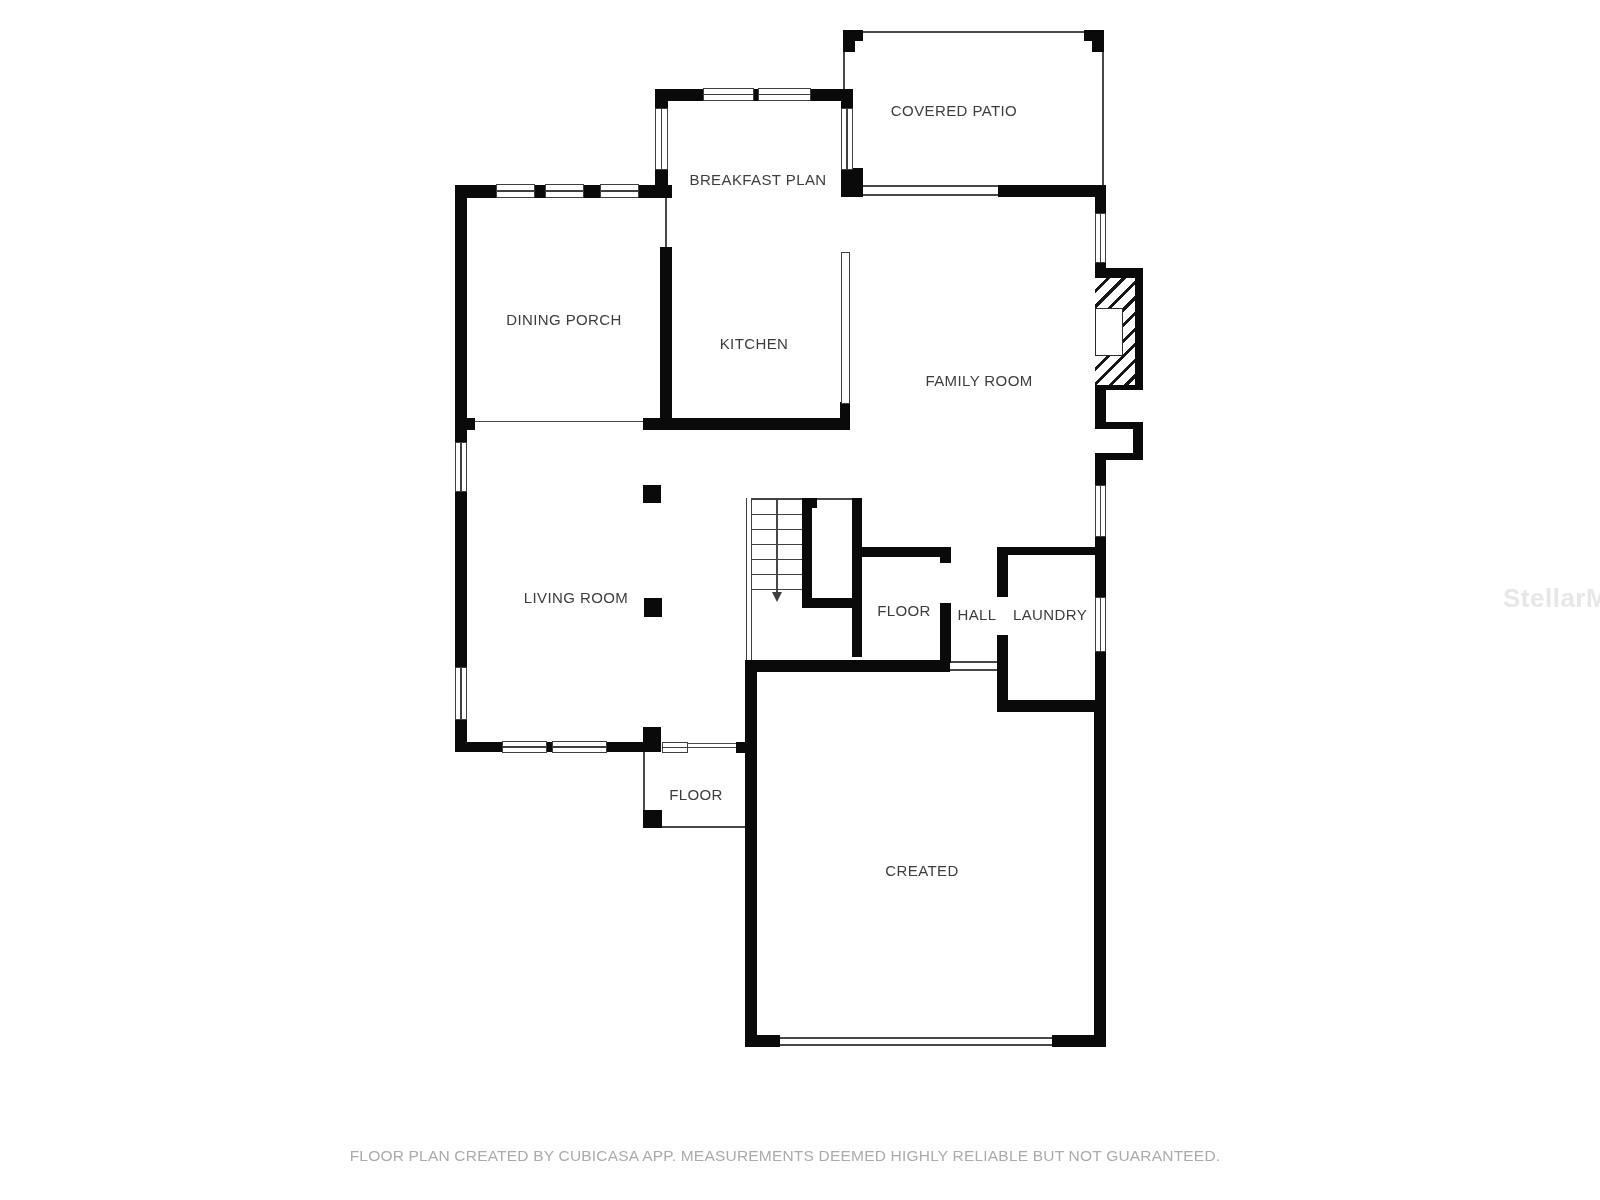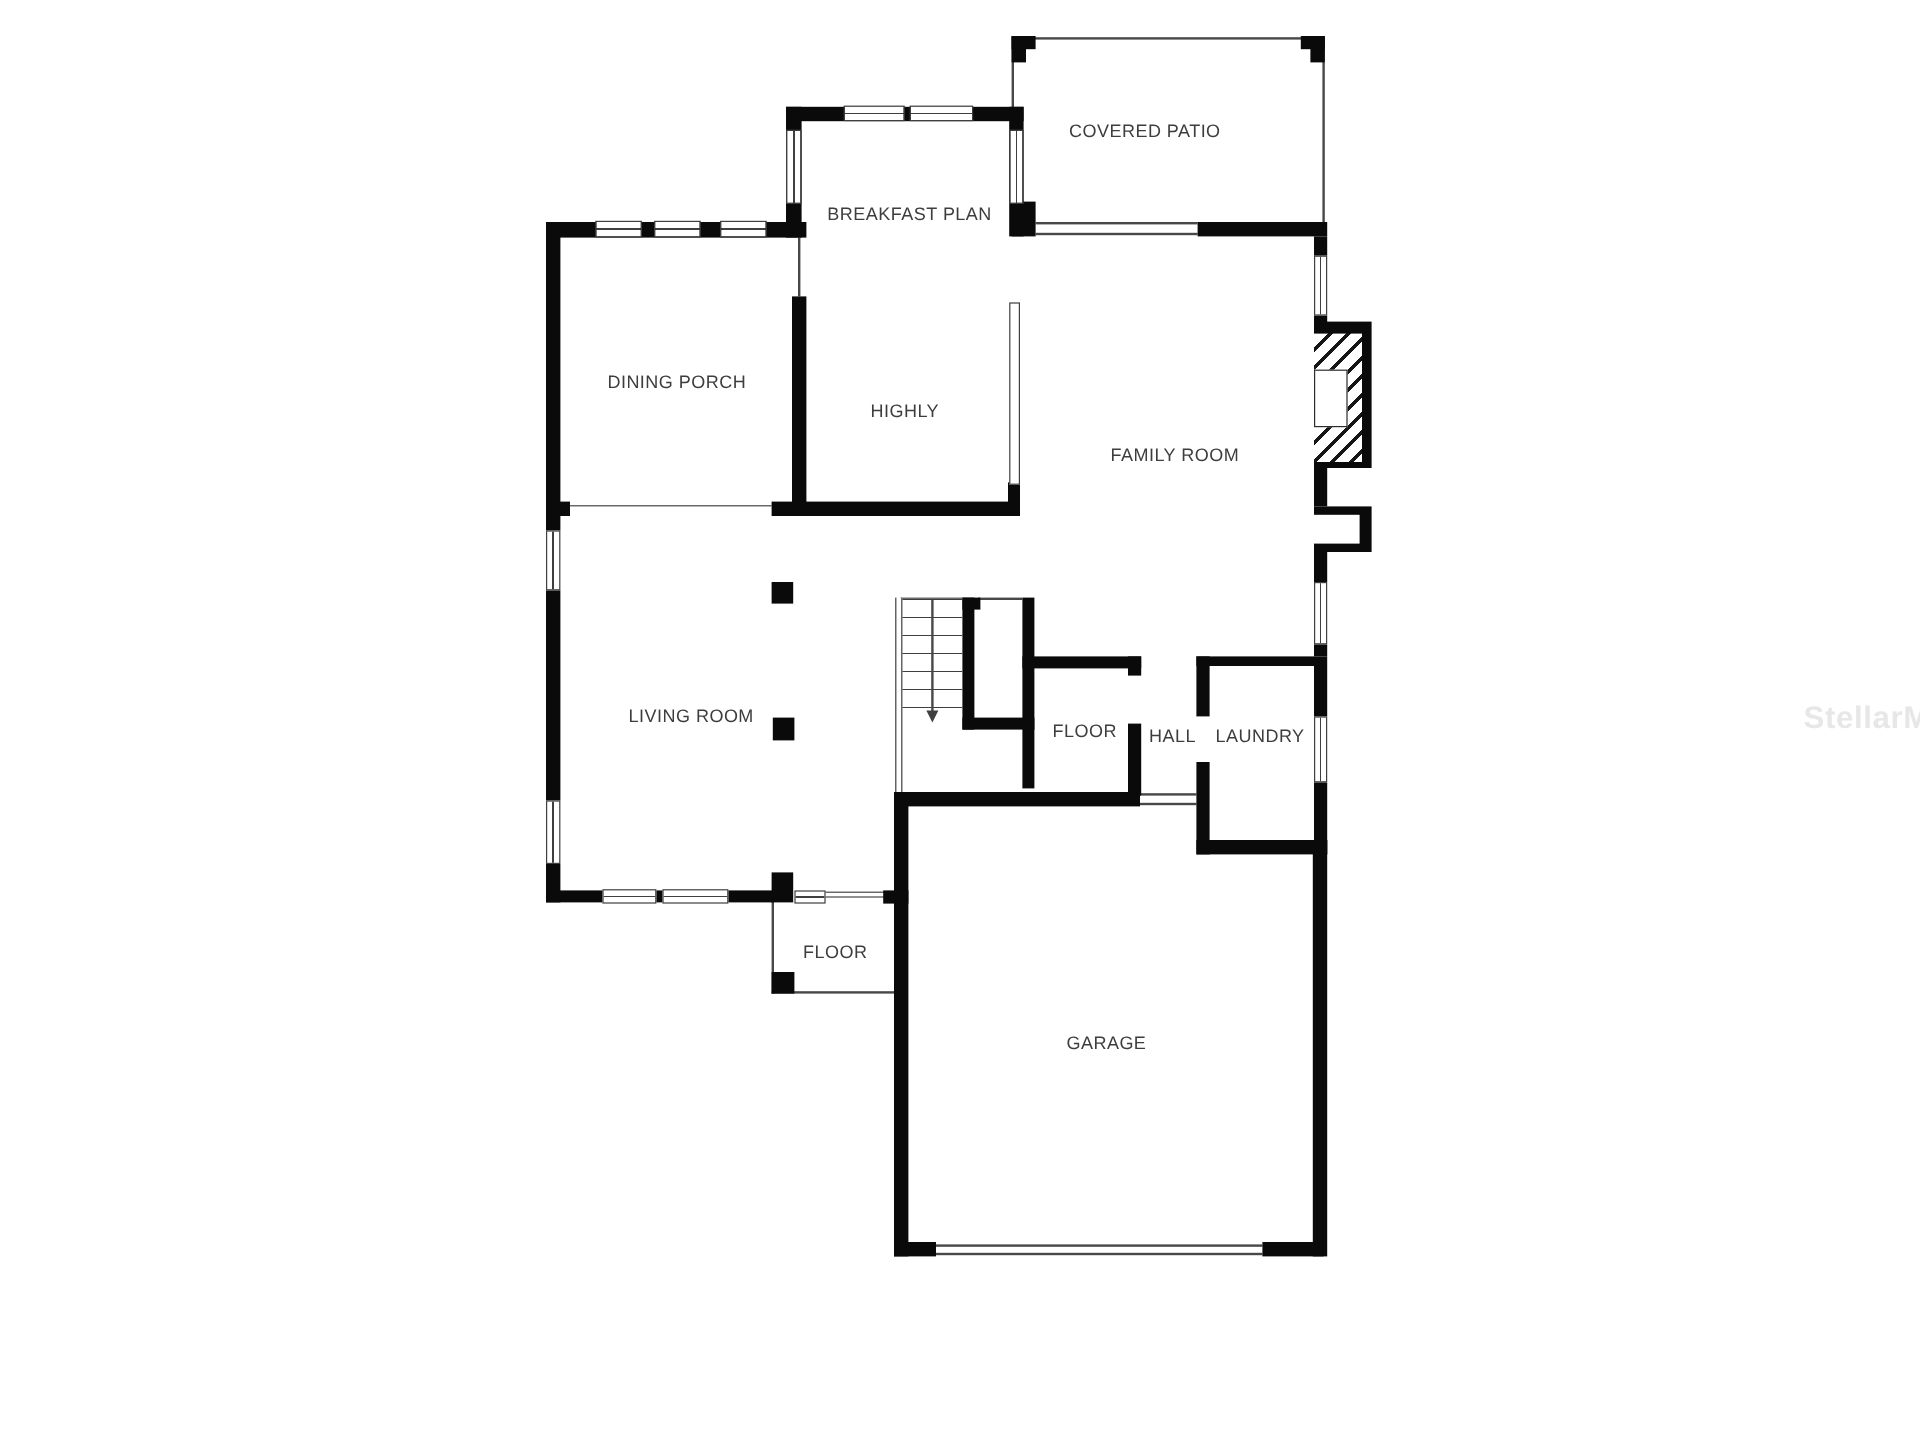--- a/index.html
+++ b/index.html
@@ -132,24 +132,25 @@
   <div class="wv" style="left:1095px;top:597px;width:11px;height:55px"></div>
   <div class="wv" style="left:455px;top:442px;width:12px;height:50px"></div>
   <div class="wv" style="left:455px;top:667px;width:12px;height:53px"></div>
   <div class="wh" style="left:502px;top:741px;width:45px;height:12px"></div>
   <div class="wh" style="left:552px;top:741px;width:55px;height:12px"></div>
   <div class="wh" style="left:662px;top:742px;width:26px;height:11px"></div>
 
   <div class="label" style="left:954px;top:110px">COVERED PATIO</div>
   <div class="label" style="left:758px;top:179px">BREAKFAST PLAN</div>
   <div class="label" style="left:564px;top:319px">DINING PORCH</div>
-  <div class="label" style="left:754px;top:343px">HIGHLY</div>
+  <div class="label" style="left:754px;top:343px">KITCHEN</div>
   <div class="label" style="left:979px;top:380px">FAMILY ROOM</div>
   <div class="label" style="left:576px;top:597px">LIVING ROOM</div>
   <div class="label" style="left:904px;top:610px">FLOOR</div>
   <div class="label" style="left:977px;top:614px">HALL</div>
   <div class="label" style="left:1050px;top:614px">LAUNDRY</div>
   <div class="label" style="left:696px;top:794px">FLOOR</div>
-  <div class="label" style="left:922px;top:870px">GARAGE</div>
+  <div class="label" style="left:922px;top:870px">CREATED</div>
 
+  <div class="footer">FLOOR PLAN CREATED BY CUBICASA APP. MEASUREMENTS DEEMED HIGHLY RELIABLE BUT NOT GUARANTEED.</div>
   <div class="watermark">StellarMLS</div>
 
 </div>
 
 </body></html>

